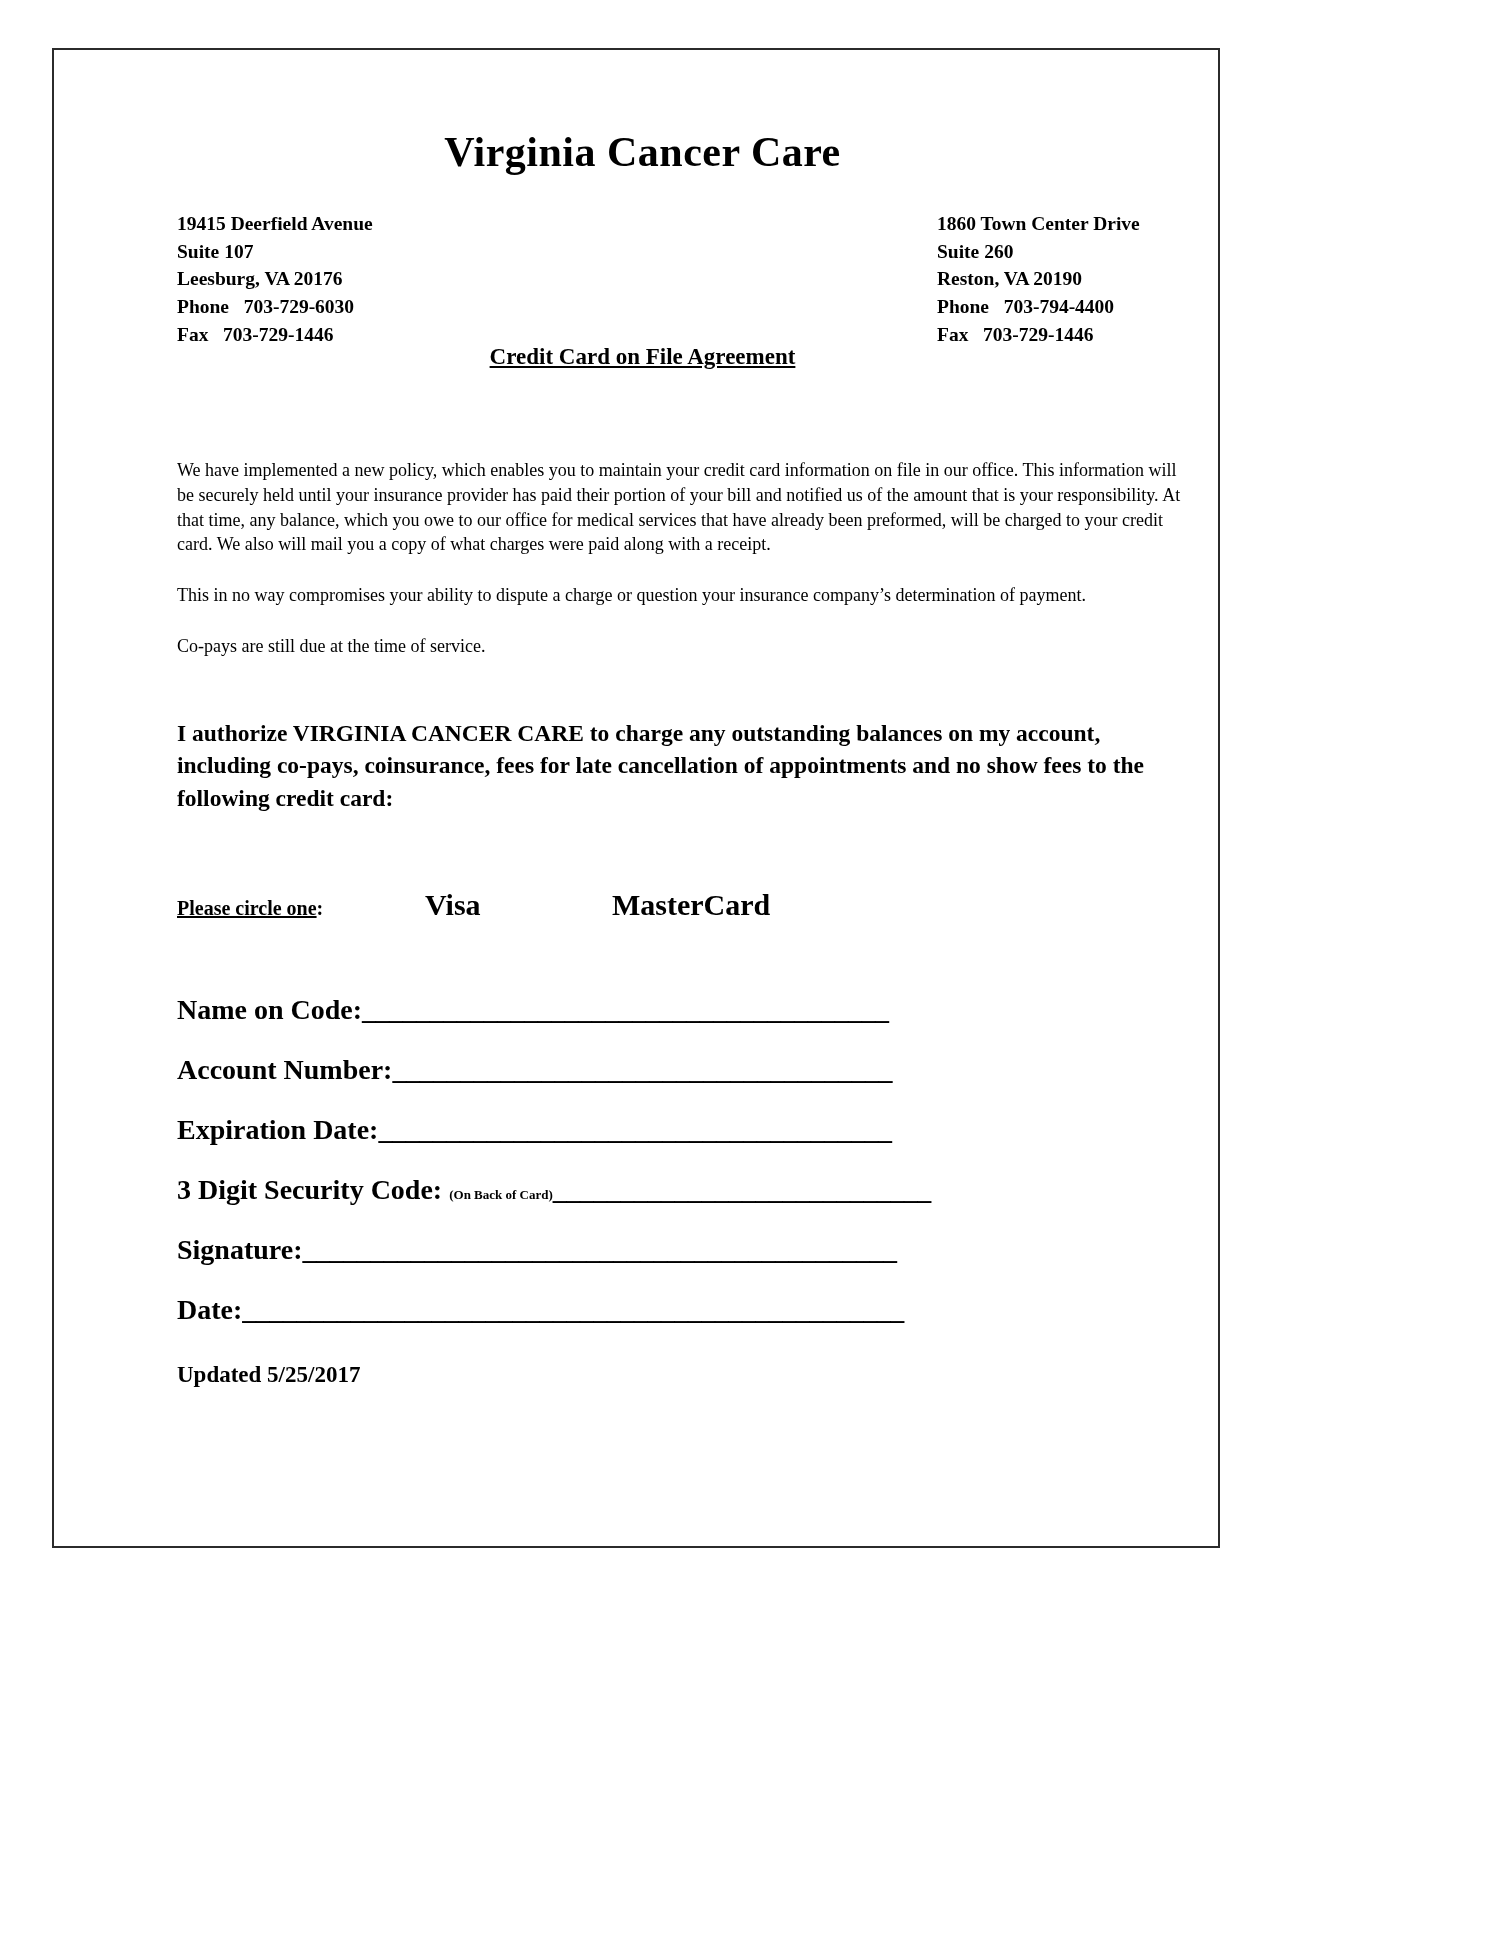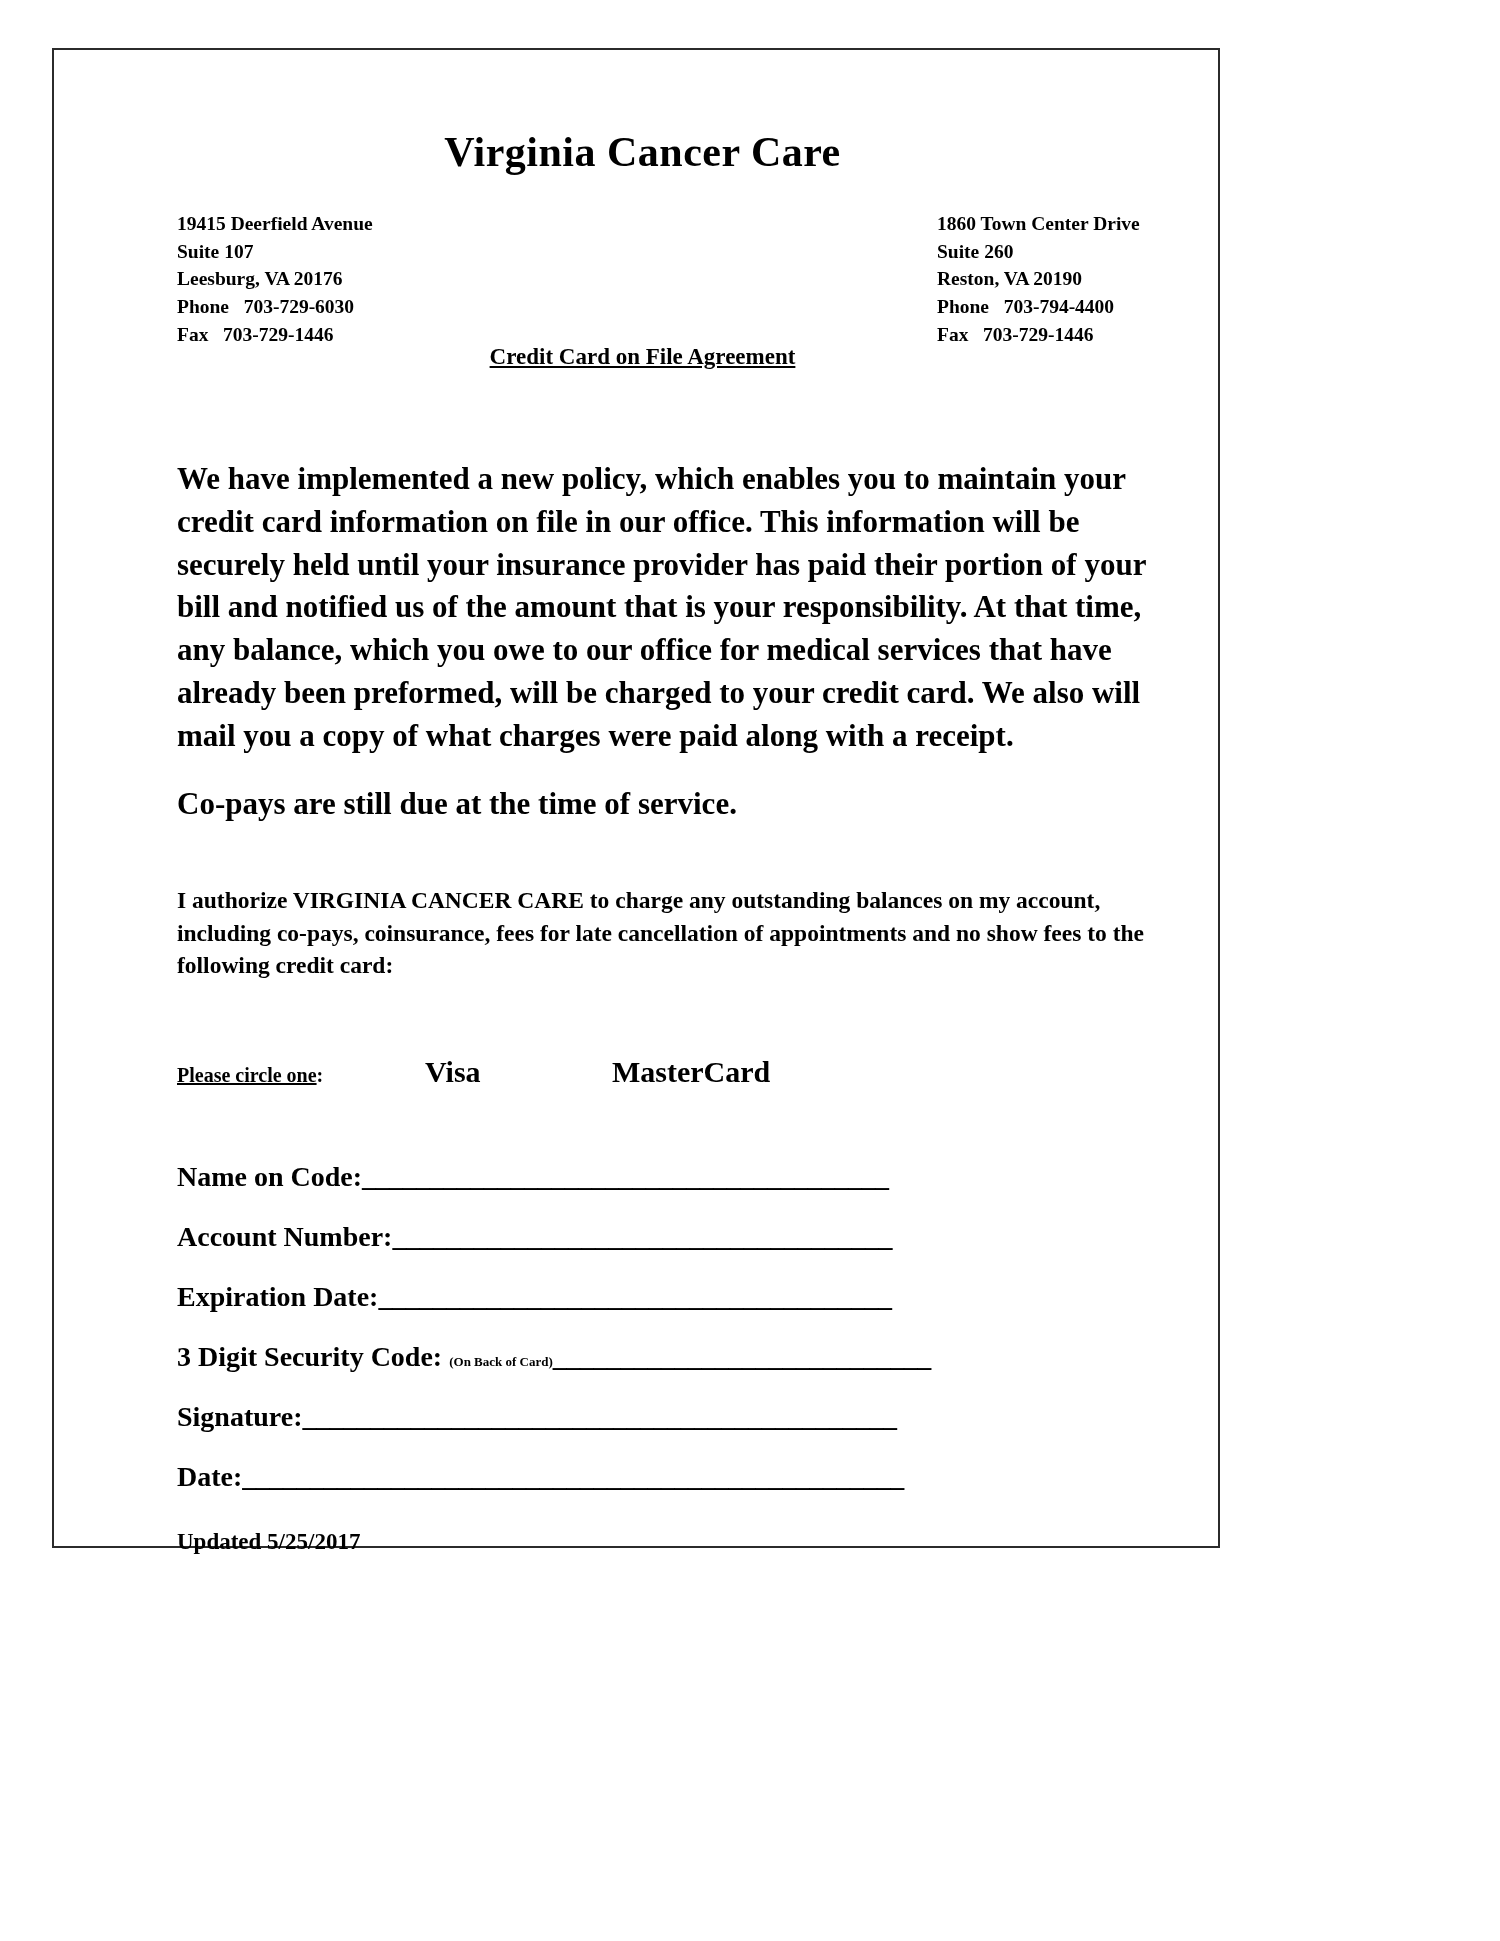--- a/index.html
+++ b/index.html
@@ -65,22 +65,22 @@
   .section-title {
     text-align: center;
     font-size: 23px;
     font-weight: bold;
     text-decoration: underline;
     margin: 4px 0 0 0;
   }
 
   .body-block {
     margin-top: 88px;
-    font-size: 31px;
-    font-weight: bold;
+    font-size: 18px;
+    font-weight: normal;
     line-height: 1.38;
     width: 1010px;
   }
   .para {
     margin: 0 0 26px 0;
   }
   .para.tight {
     margin-bottom: 2px;
   }
 
@@ -162,20 +162,21 @@
         <div class="addr-line">Reston, VA 20190</div>
         <div class="addr-line">Phone   703-794-4400</div>
         <div class="addr-line">Fax   703-729-1446</div>
       </div>
     </div>
 
     <h2 class="section-title">Credit Card on File Agreement</h2>
 
     <div class="body-block">
       <p class="para">We have implemented a new policy, which enables you to maintain your credit card information on file in our office. This information will be securely held until your insurance provider has paid their portion of your bill and notified us of the amount that is your responsibility. At that time, any balance, which you owe to our office for medical services that have already been preformed, will be charged to your credit card. We also will mail you a copy of what charges were paid along with a receipt.</p>
+      <p class="para">This in no way compromises your ability to dispute a charge or question your insurance company’s determination of payment.</p>
       <p class="para tight">Co-pays are still due at the time of service.</p>
     </div>
 
     <div class="auth-block">I authorize VIRGINIA CANCER CARE to charge any outstanding balances on my account, including co-pays, coinsurance, fees for late cancellation of appointments and no show fees to the following credit card:</div>
 
     <div class="circle-row">
       <div class="circle-label"><span class="ul">Please circle one</span><span>:</span></div>
       <div class="card-opt visa">Visa</div>
       <div class="card-opt mc">MasterCard</div>
     </div>

